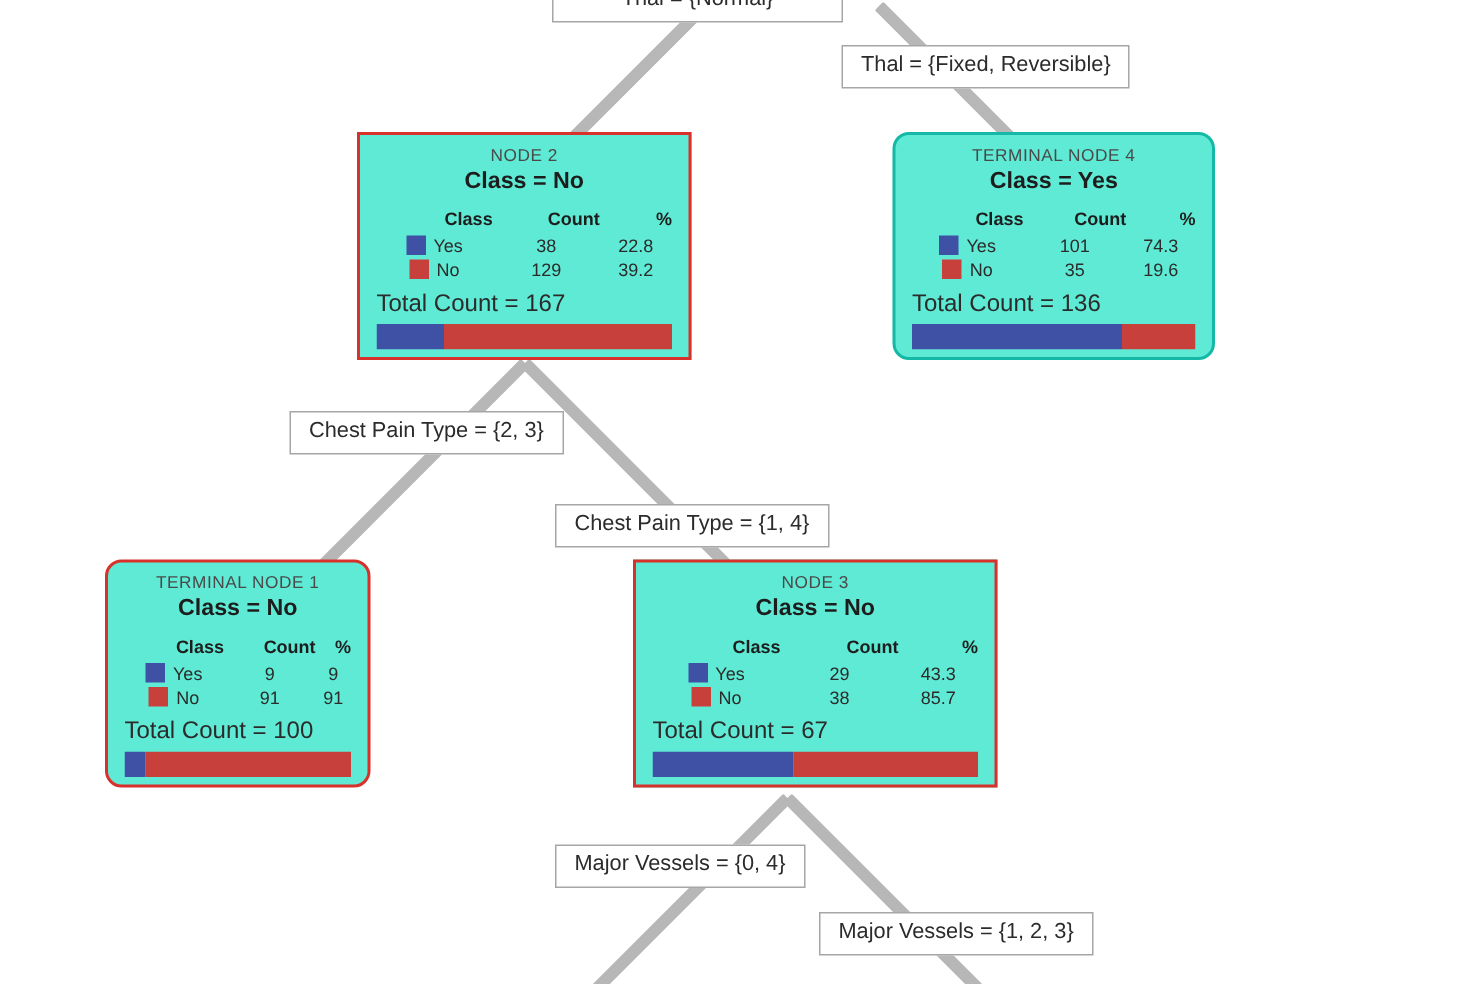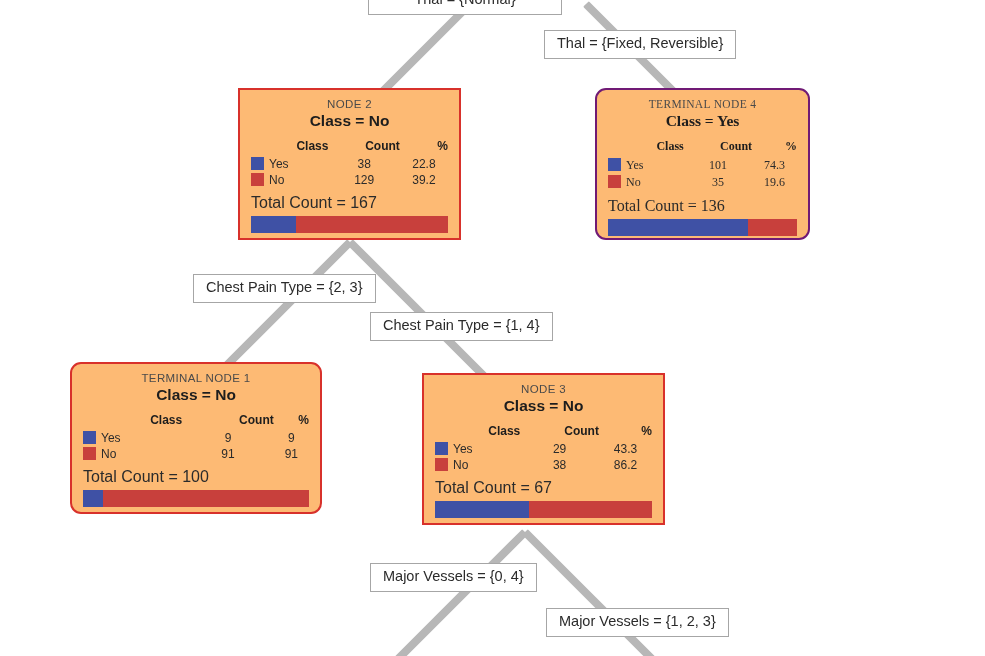--- a/index.html
+++ b/index.html
@@ -35,26 +35,26 @@
     font-size: 14.5px;
     line-height: 1.1;
     white-space: nowrap;
     color: #2b2b2b;
     box-sizing: border-box;
   }
 
   
   .node {
     position: absolute;
-    background: #fdba74;
+    background: #5eead4;
     box-sizing: border-box;
     padding: 8px 11px 9px 11px;
   }
   .node.red   { border: 2px solid #d8312b; }
-  .node.blue  { border: 2px solid #701a75; font-family: Liberation Serif, serif; }
+  .node.blue  { border: 2px solid #14b8a6; }
   .node.round { border-radius: 11px; }
 
   .node-title {
     text-align: center;
     font-size: 11.5px;
     letter-spacing: .35px;
     color: #4a4a4a;
     margin-bottom: 2px;
   }
   .node-class {
@@ -77,21 +77,21 @@
     padding: 0 0 3px 0;
     color: #1d1d1d;
   }
   table.stats th.c-class { text-align: right; }
   table.stats th.c-count,
   table.stats th.c-pct   { text-align: right; }
   table.stats td {
     padding: 1px 0;
     vertical-align: middle;
   }
-  table.stats td.c-class { text-align: left; white-space: nowrap; }
+  table.stats td.c-class { text-align: center; white-space: nowrap; }
   table.stats td.c-count,
   table.stats td.c-pct   { text-align: center; }
 
   .swatch {
     display: inline-block;
     width: 13px;
     height: 13px;
     vertical-align: -2px;
     margin-right: 5px;
   }
@@ -122,25 +122,25 @@
   <div class="edge" style="left:586px; top:0px;  width:185px; transform:rotate(45deg);"></div>
 
   <div class="edge" style="left:350px; top:238px; width:210px; transform:rotate(135deg);"></div>
   <div class="edge" style="left:350px; top:238px; width:205px; transform:rotate(45deg);"></div>
 
   <div class="edge" style="left:525px; top:528px; width:180px; transform:rotate(135deg);"></div>
   <div class="edge" style="left:525px; top:528px; width:180px; transform:rotate(45deg);"></div>
 
   <div class="edge-label" style="left:368px; top:-14px; width:194px; text-align:center;">Thal = {Normal}</div>
 
-  <div class="edge-label" style="left:544px; top:30px;">Thal = {Fixed, Reversible}</div>
+  <div class="edge-label" style="left:561px; top:30px;">Thal = {Fixed, Reversible}</div>
 
   <div class="edge-label" style="left:193px; top:274px;">Chest Pain Type = {2, 3}</div>
 
-  <div class="edge-label" style="left:370px; top:312px;">Chest Pain Type = {1, 4}</div>
+  <div class="edge-label" style="left:370px; top:336px;">Chest Pain Type = {1, 4}</div>
 
   <div class="edge-label" style="left:370px; top:563px;">Major Vessels = {0, 4}</div>
 
   <div class="edge-label" style="left:546px; top:608px;">Major Vessels = {1, 2, 3}</div>
 
   <div class="node red" style="left:238px; top:88px; width:223px; height:152px;">
     <div class="node-title">NODE 2</div>
     <div class="node-class">Class = No</div>
     <table class="stats">
       <tbody>
@@ -190,21 +190,21 @@
       </tr>
     </tbody>
       </table>
     <div class="total-count">Total Count = 136</div>
     <div class="dist-bar">
       <div class="seg-yes" style="width: 74.3%;"></div>
       <div class="seg-no" style="width: 25.7%;"></div>
     </div>
   </div>
 
-  <div class="node red round" style="left:70px; top:362px; width:252px; height:152px;">
+  <div class="node red round" style="left:70px; top:373px; width:177px; height:152px;">
     <div class="node-title">TERMINAL NODE 1</div>
     <div class="node-class">Class = No</div>
     <table class="stats">
       <tbody>
           <tr>
         <th class="c-class">Class</th>
         <th class="c-count">Count</th>
         <th class="c-pct">%</th>
       </tr>
       <tr>
@@ -237,21 +237,21 @@
         <th class="c-pct">%</th>
       </tr>
       <tr>
         <td class="c-class"><span class="swatch yes"></span><span>Yes</span></td>
         <td class="c-count">29</td>
         <td class="c-pct">43.3</td>
       </tr>
       <tr>
         <td class="c-class"><span class="swatch no"></span><span>No</span></td>
         <td class="c-count">38</td>
-        <td class="c-pct">86.2</td>
+        <td class="c-pct">85.7</td>
       </tr>
     </tbody>
       </table>
     <div class="total-count">Total Count = 67</div>
     <div class="dist-bar">
       <div class="seg-yes" style="width: 43.3%;"></div>
       <div class="seg-no" style="width: 56.7%;"></div>
     </div>
   </div>
 

